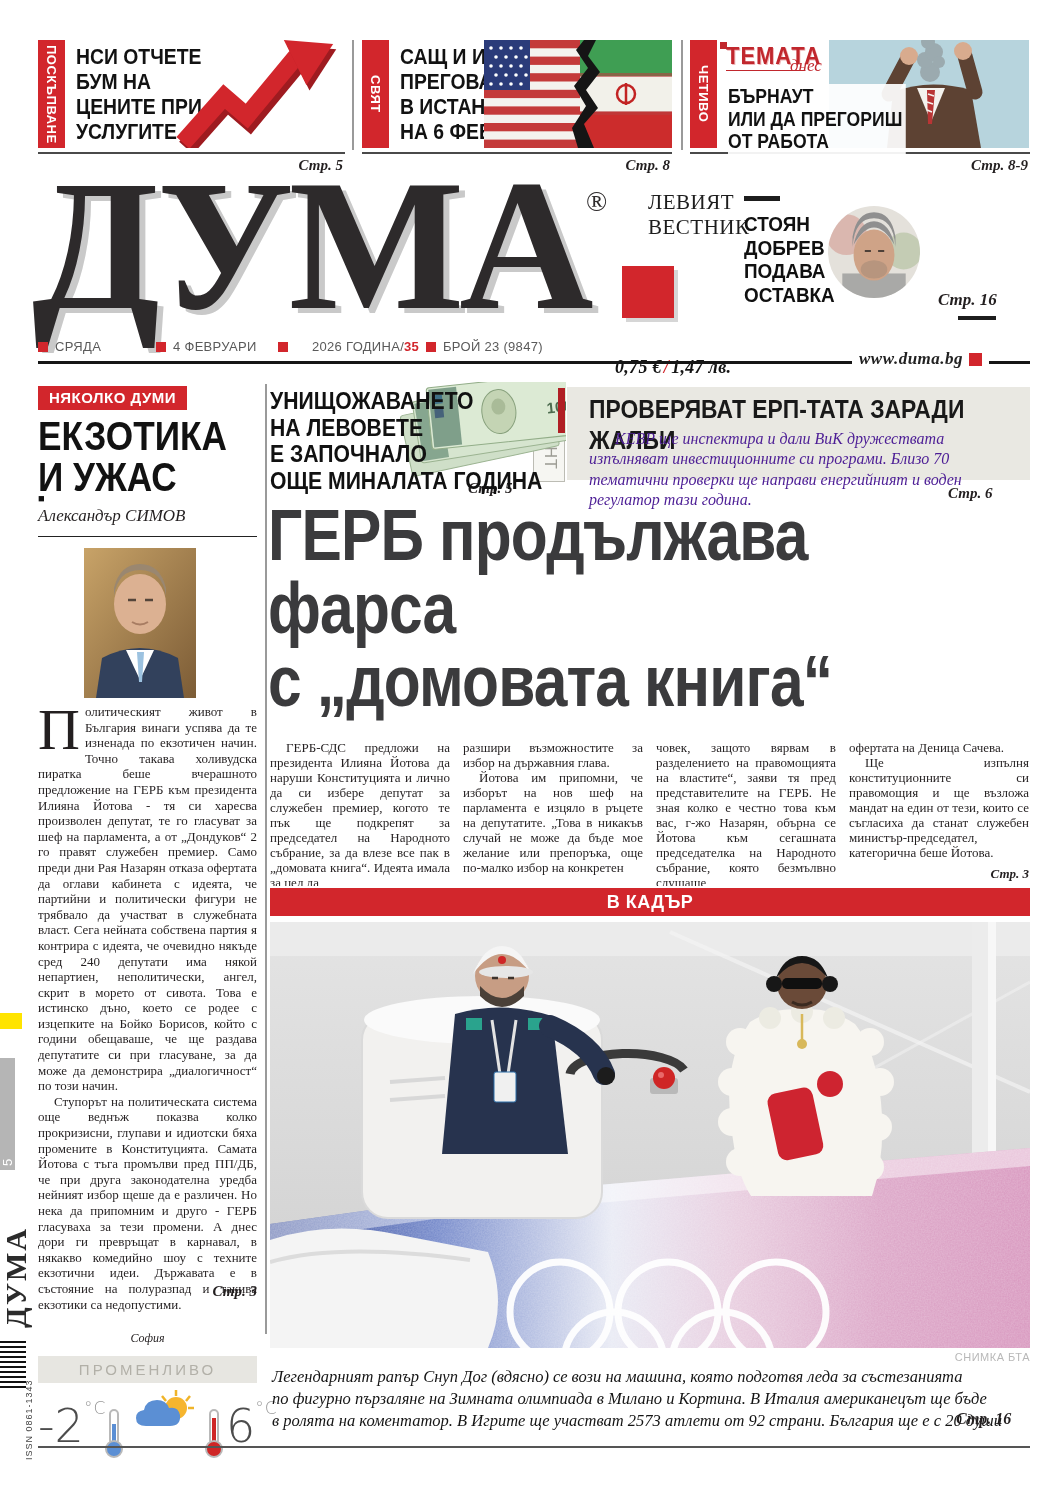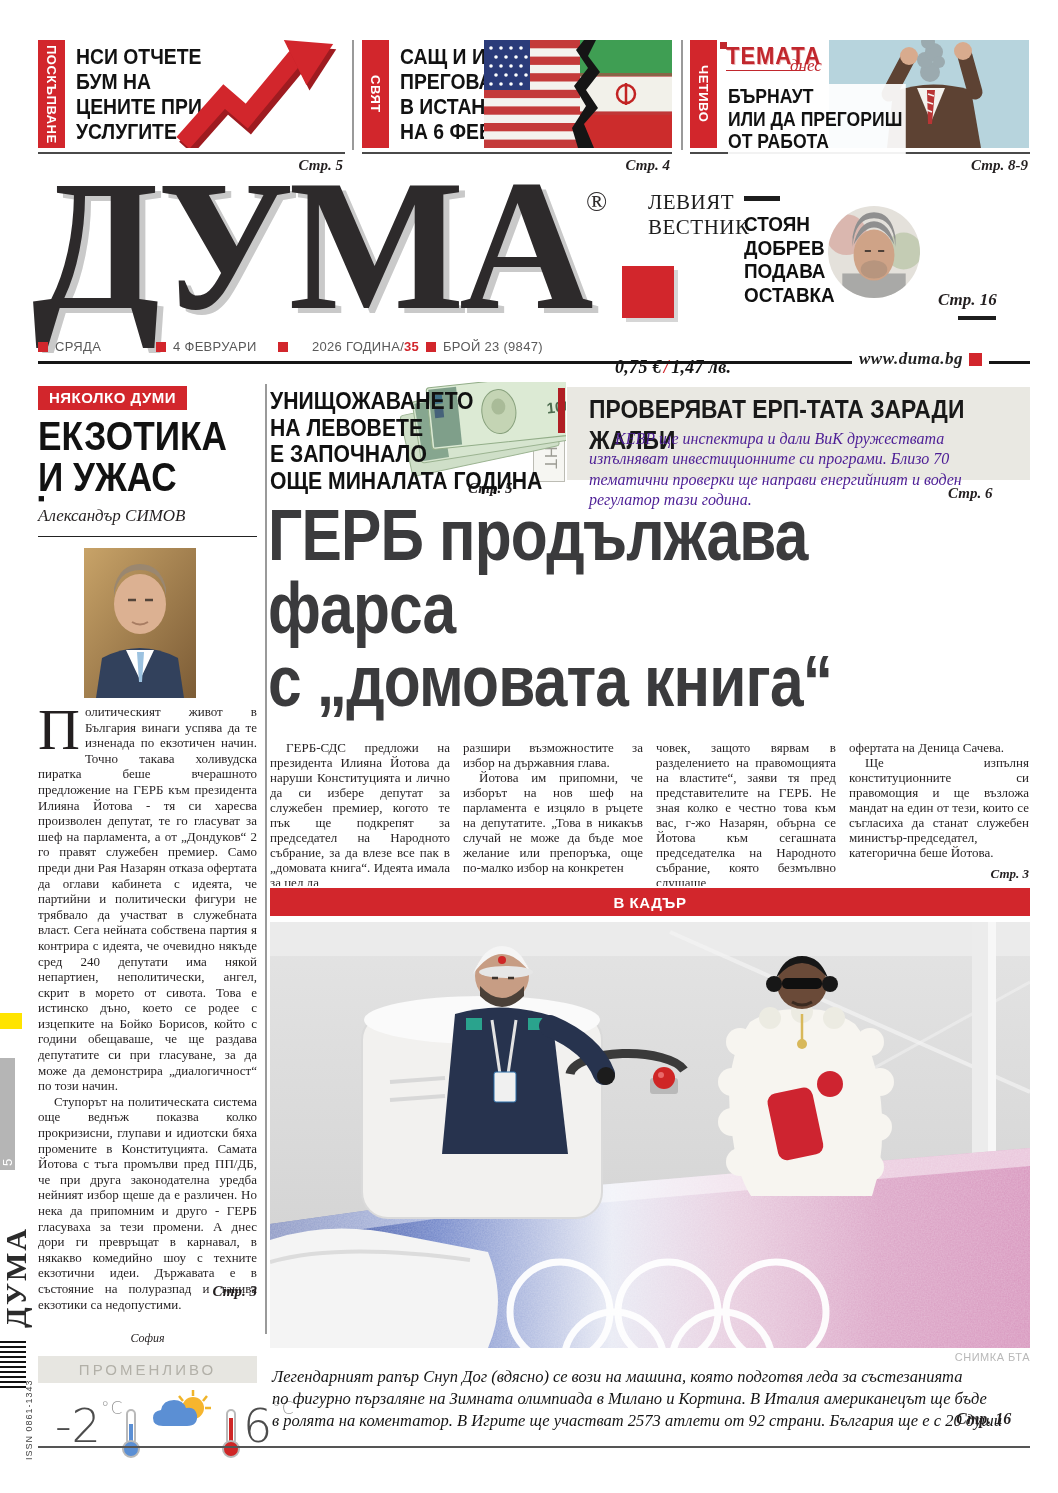--- a/index.html
+++ b/index.html
@@ -72,21 +72,21 @@
   .op-rule{position:absolute;left:38px;top:536px;width:219px;border-top:1.5px solid #222;}
   .op-photo{position:absolute;left:84px;top:548px;width:112px;height:150px;}
   .op-body{position:absolute;left:38px;top:704px;width:219px;font-size:13px;line-height:15.6px;text-align:justify;}
   .op-body p{margin:0;}
   .op-body p.ind{text-indent:16px;}
   .dropcap{float:left;font-size:58px;line-height:46px;padding:3px 5px 0 0;}
   .op-page{position:absolute;left:38px;top:1283px;width:219px;text-align:right;font-size:15px;}
   .sofia{position:absolute;left:38px;top:1331px;width:219px;text-align:center;font-weight:normal;font-style:italic;font-size:12px;}
   .wbar{position:absolute;left:38px;top:1356px;width:219px;height:27px;background:#e7e6e1;color:#b2b0a8;
         font-family:"Liberation Sans",sans-serif;font-size:15px;letter-spacing:3px;text-align:center;line-height:27px;}
-  .wrow{position:absolute;left:38px;top:1390px;width:219px;height:80px;margin-left:17px;}
+  .wrow{position:absolute;left:38px;top:1390px;width:219px;height:80px;}
   .wtemp{position:absolute;font-family:"DejaVu Sans",sans-serif;font-weight:200;font-size:46px;color:#4c4c4c;line-height:1;}
   .wdeg{font-size:17px;color:#9a9a9a;vertical-align:28px;letter-spacing:1px;}
   .vdiv-main{position:absolute;left:265px;top:384px;width:1.5px;height:950px;background:#9a9a9a;}
 
   
   .money-title{position:absolute;left:270px;top:388px;font-family:"Liberation Sans",sans-serif;font-weight:bold;
                font-size:23px;line-height:1.16;color:#111;transform:scaleX(.92);transform-origin:left top;z-index:2;}
   .money-art{position:absolute;left:388px;top:382px;width:178px;height:104px;z-index:1;}
   .money-page{position:absolute;left:468px;top:480px;font-size:15px;}
   .akc-label{position:absolute;left:533px;top:387px;width:30px;height:93px;border:1px solid #bcbcb4;background:#f6f6f2;
@@ -107,21 +107,21 @@
   .lead-sub{position:absolute;left:270px;top:653px;font-family:"Liberation Sans",sans-serif;font-size:25px;
             line-height:31px;color:#2c2c2e;}
   .lead-cols{position:absolute;left:270px;top:740px;width:760px;height:146px;display:flex;gap:13px;overflow:hidden;}
   .col{width:180px;font-size:13px;line-height:15px;text-align:justify;}
   .col p{margin:0;}
   .col p.ind{text-indent:16px;}
   .col-page{text-align:right;font-weight:bold;font-style:italic;margin-top:6px;}
 
   
   .vkadr{position:absolute;left:270px;top:888px;width:760px;height:28px;background:var(--red);color:#fff;
-         font-family:"Liberation Sans",sans-serif;font-weight:bold;font-size:15px;letter-spacing:.5px;
+         font-family:"Liberation Sans",sans-serif;font-weight:bold;font-size:18px;letter-spacing:.5px;
          display:flex;align-items:center;justify-content:center;}
   .photo{position:absolute;left:270px;top:922px;width:760px;height:426px;}
   .credit{position:absolute;left:270px;top:1351px;width:760px;text-align:right;font-family:"Liberation Sans",sans-serif;
           font-size:11px;color:#b8b8b8;letter-spacing:.5px;}
   .caption{position:absolute;left:272px;top:1366px;font-style:italic;font-size:16.5px;line-height:22px;color:#141414;}
   .caption-page{position:absolute;left:956px;top:1410px;font-size:16px;}
   .bottom-rule{position:absolute;left:38px;top:1446px;width:992px;border-top:2px solid #555;}
 
   
   .edge-yellow{position:absolute;left:0;top:1013px;width:22px;height:16px;background:var(--marker,#ffe400);}
@@ -206,21 +206,21 @@
         <rect x="96" y="33" width="92" height="4" fill="#b74040" opacity=".6"></rect>
         <rect x="96" y="71" width="92" height="4" fill="#b74040" opacity=".6"></rect>
         <g stroke="#c22323" fill="none" stroke-width="2.5">
           <circle cx="142" cy="54" r="9"></circle>
             <path d="M142 43 L142 65"></path>
         </g>
         <polygon fill="#151515" points="100,0 112,0 104,16 116,32 102,50 114,68 100,84 110,108 94,108 88,88 102,66 90,46 104,28 92,10"></polygon>
       </svg>
     </div>
     <div class="trule"></div>
-    <div class="tpage pgref">Стр. 4</div>
+    <div class="tpage pgref">Стр. 8</div>
   </div>
   <div class="vdiv-top" style="left:681px;"></div>
 
   <div class="teaser t3">
     <div class="tab">ЧЕТИВО</div>
     <div class="temata-sq"></div>
     <div class="temata">ТЕМАТА</div>
     <div class="temata-script">днес</div>
     <div class="temata-rule"></div>
     <div class="t3-art">

